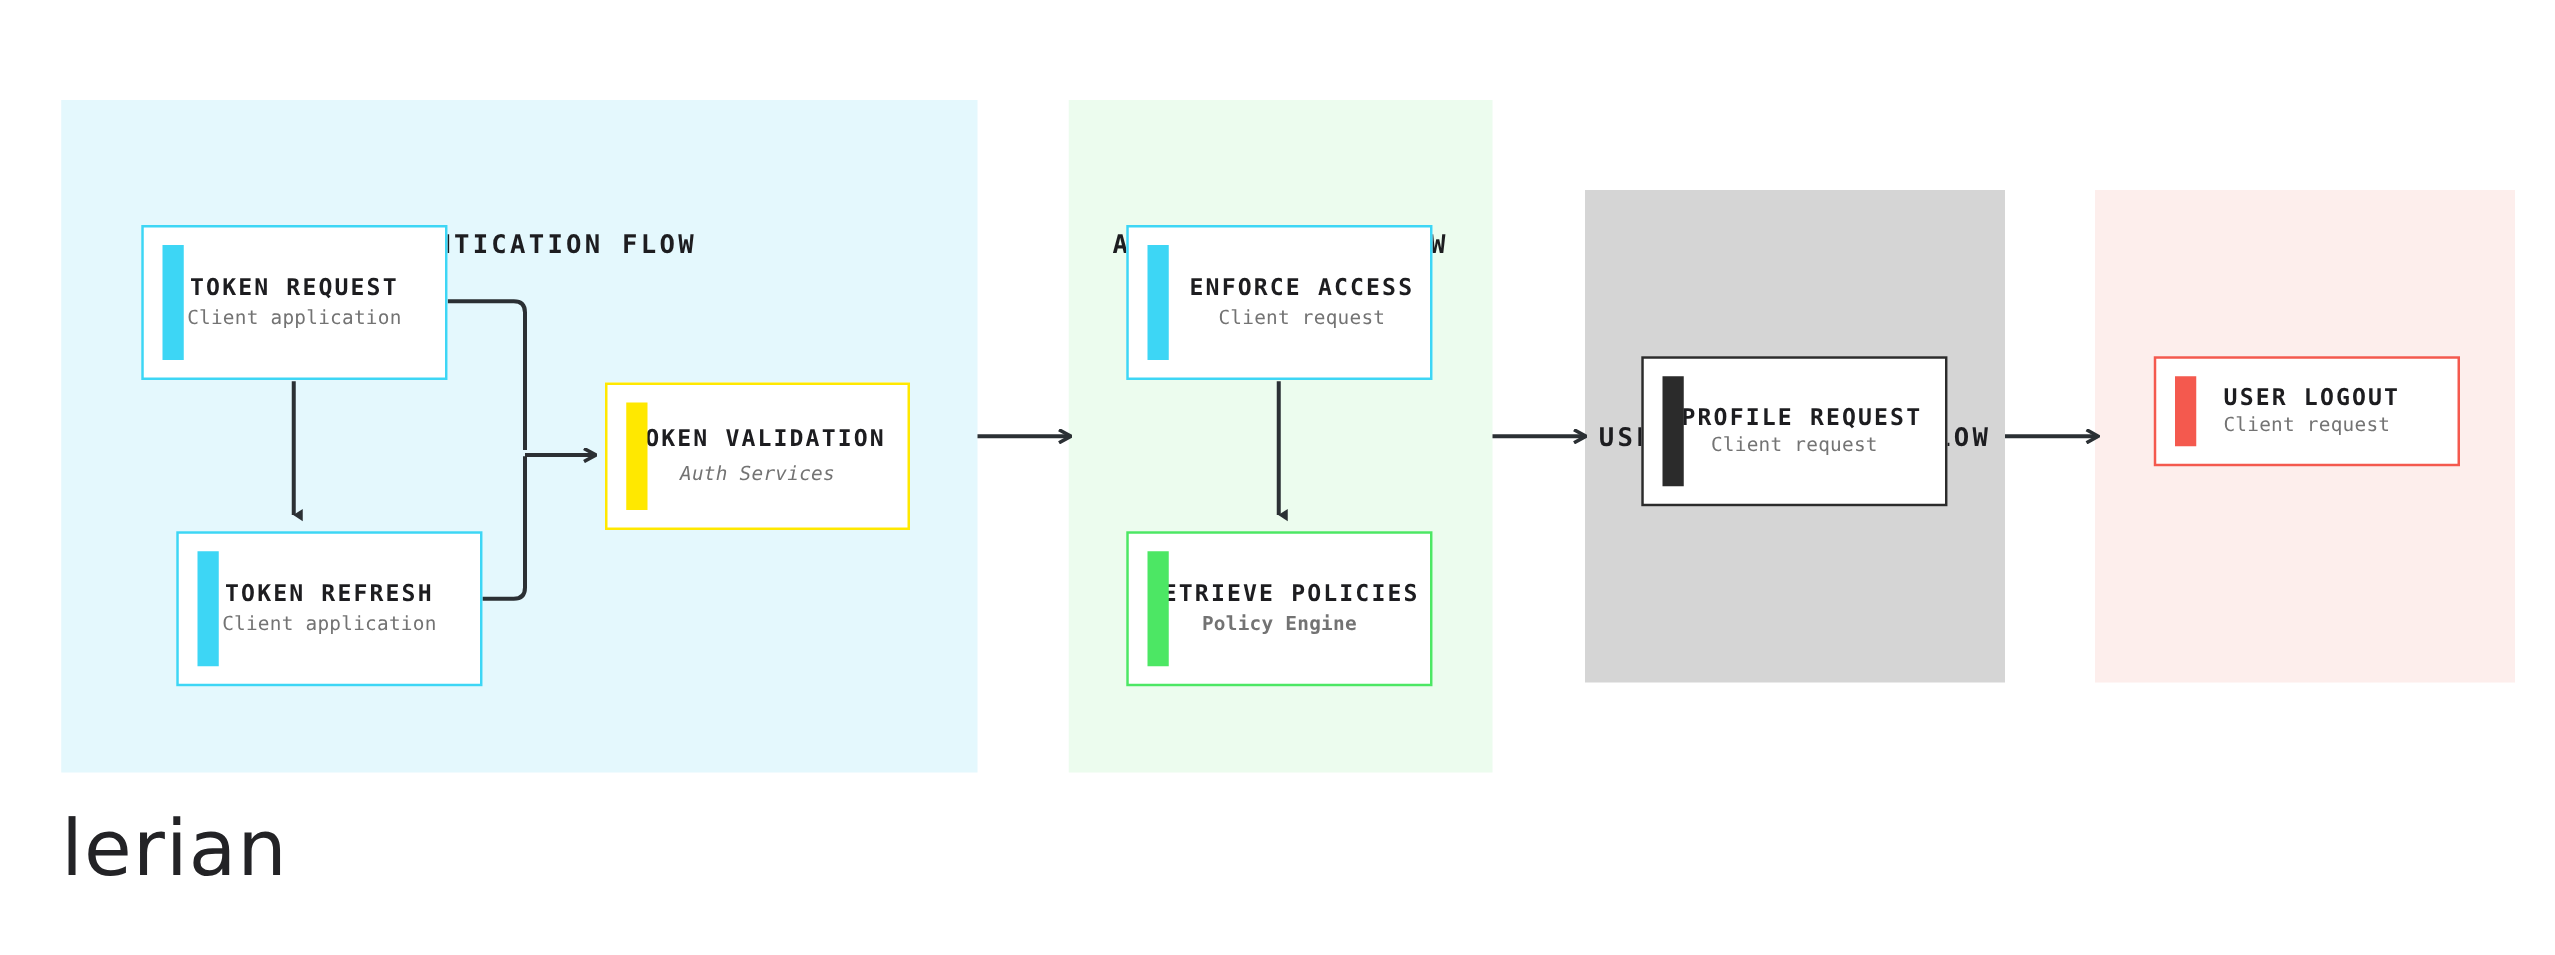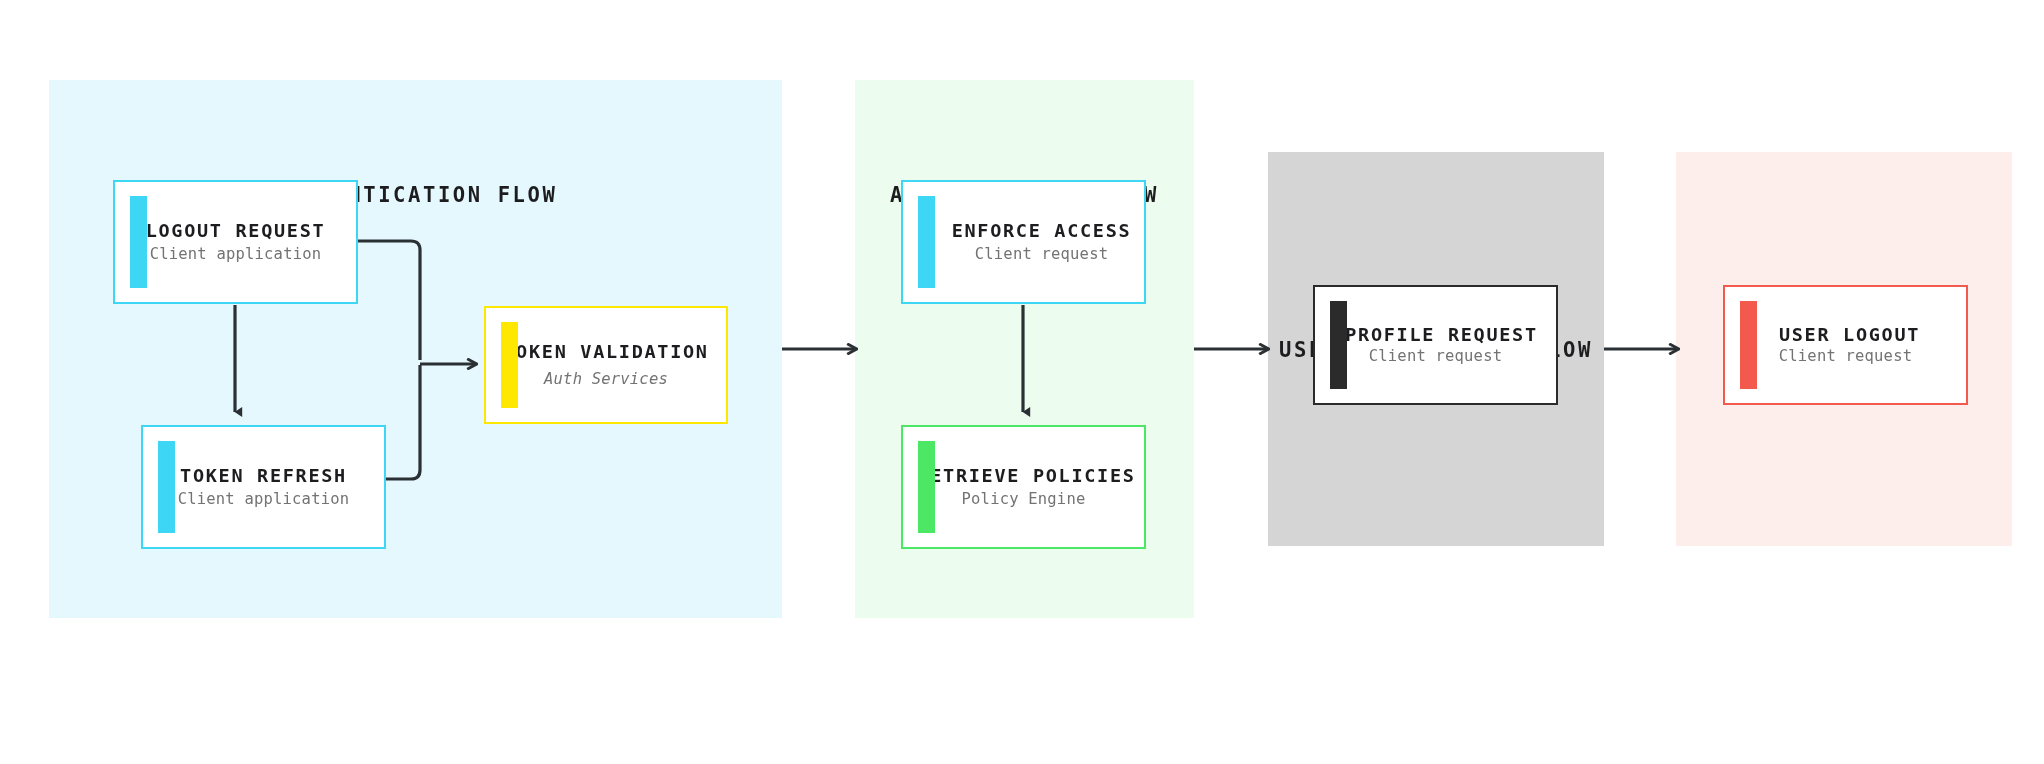--- a/index.html
+++ b/index.html
@@ -74,28 +74,28 @@
     line-height:1.15;
   }
 
   
   #node-token-request   {left:113px;  top:180px; width:245px; height:124px;}
   #node-token-refresh   {left:113px;  top:425px; width:245px; height:124px;}
   #node-token-validation{left:484px;  top:306px; width:244px; height:118px;}
   #node-enforce-access  {left:901px;  top:180px; width:245px; height:124px;padding-left:36px;}
   #node-retrieve-policy {left:901px;  top:425px; width:245px; height:124px;}
   #node-profile-request {left:1313px; top:285px; width:245px; height:120px;}
-  #node-user-logout     {left:1723px; top:285px; width:245px; height:120px;}
+  #node-user-logout     {left:1723px; top:285px; width:245px; height:88px;}
 
   
   #node-token-validation .node-sub{margin-top:9px;font-style:italic;}
   #node-profile-request  .node-sub{margin-top:3px;}
   #node-user-logout      .node-sub{margin-top:3px;}
   #node-retrieve-policy  .node-title{margin-left:6px;}
-  #node-retrieve-policy  .node-sub{margin-top:4px;}
+  #node-retrieve-policy  .node-sub{margin-top:4px;font-weight:bold;}
   #node-profile-request  .node-title{margin-left:12px;}
   #node-user-logout      .node-title{margin-left:8px;}
   #node-enforce-access   .node-sub{margin-top:5px;}
   #node-token-request    .node-sub{margin-top:5px;}
   #node-token-refresh    .node-sub{margin-top:5px;}
 
   
   #wires{position:absolute;left:0;top:0;width:2044px;height:764px;pointer-events:none;}
 
   
@@ -173,21 +173,21 @@
       </g>
 
       <g>
         <line x1="1604" y1="349" x2="1678" y2="349" marker-end="url(#arrowright)"></line>
       </g>
     </g>
   </svg>
 
   <div class="node" id="node-token-request" style="border-color:#3DD6F5;">
     <span class="accent" style="background:#3DD6F5;"></span>
-    <div class="node-title">LOGOUT REQUEST</div>
+    <div class="node-title">TOKEN REQUEST</div>
     <div class="node-sub">Client application</div>
   </div>
 
   <div class="node" id="node-token-refresh" style="border-color:#3DD6F5;margin-left:28px;">
     <span class="accent" style="background:#3DD6F5;"></span>
     <div class="node-title">TOKEN REFRESH</div>
     <div class="node-sub">Client application</div>
   </div>
 
   <div class="node" id="node-token-validation" style="border-color:#FFE800;">
@@ -213,14 +213,15 @@
     <div class="node-title">PROFILE REQUEST</div>
     <div class="node-sub">Client request</div>
   </div>
 
   <div class="node" id="node-user-logout" style="border-color:#F4594E;">
     <span class="accent" style="background:#F4594E;"></span>
     <div class="node-title">USER LOGOUT</div>
     <div class="node-sub">Client request</div>
   </div>
 
+  <div id="logo">lerian</div>
 
 </div>
 
 </body></html>

